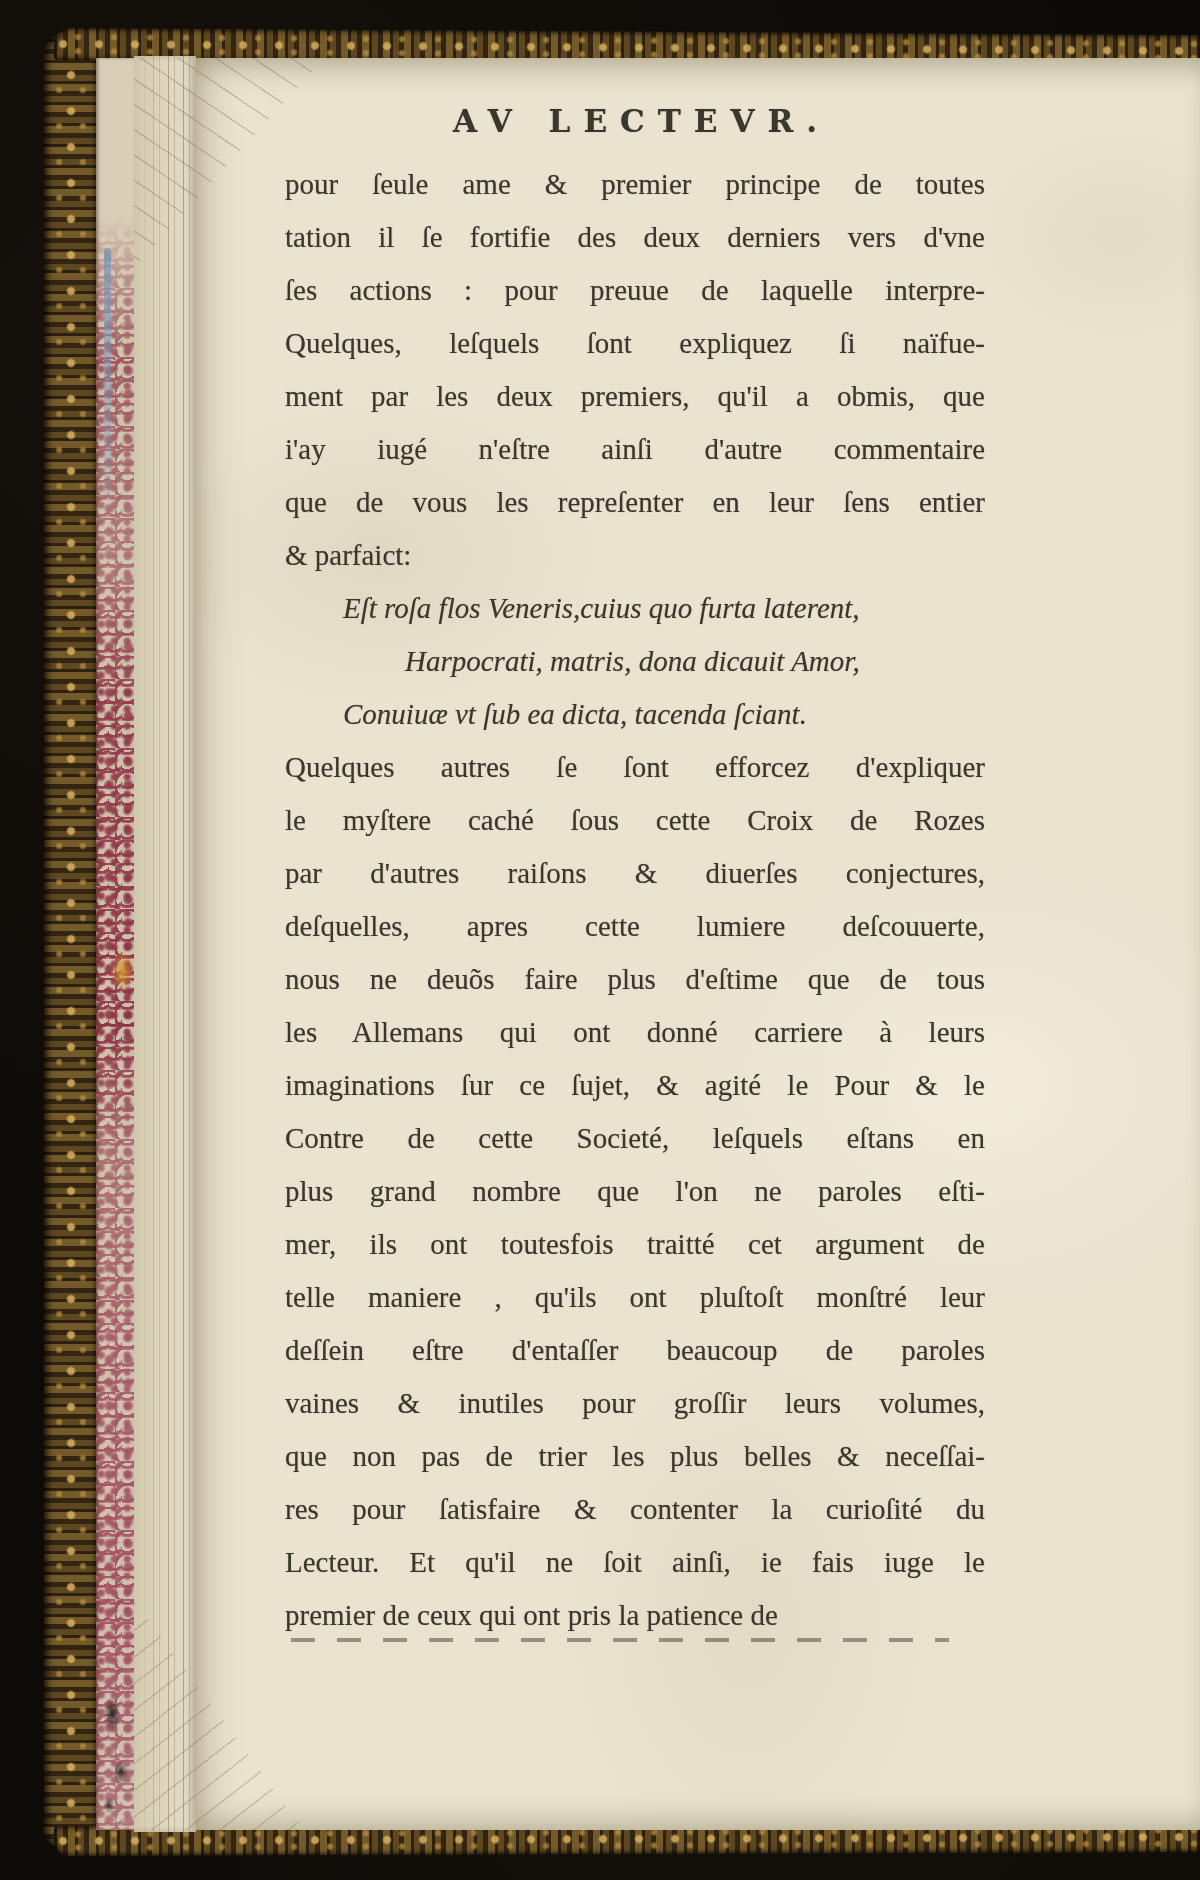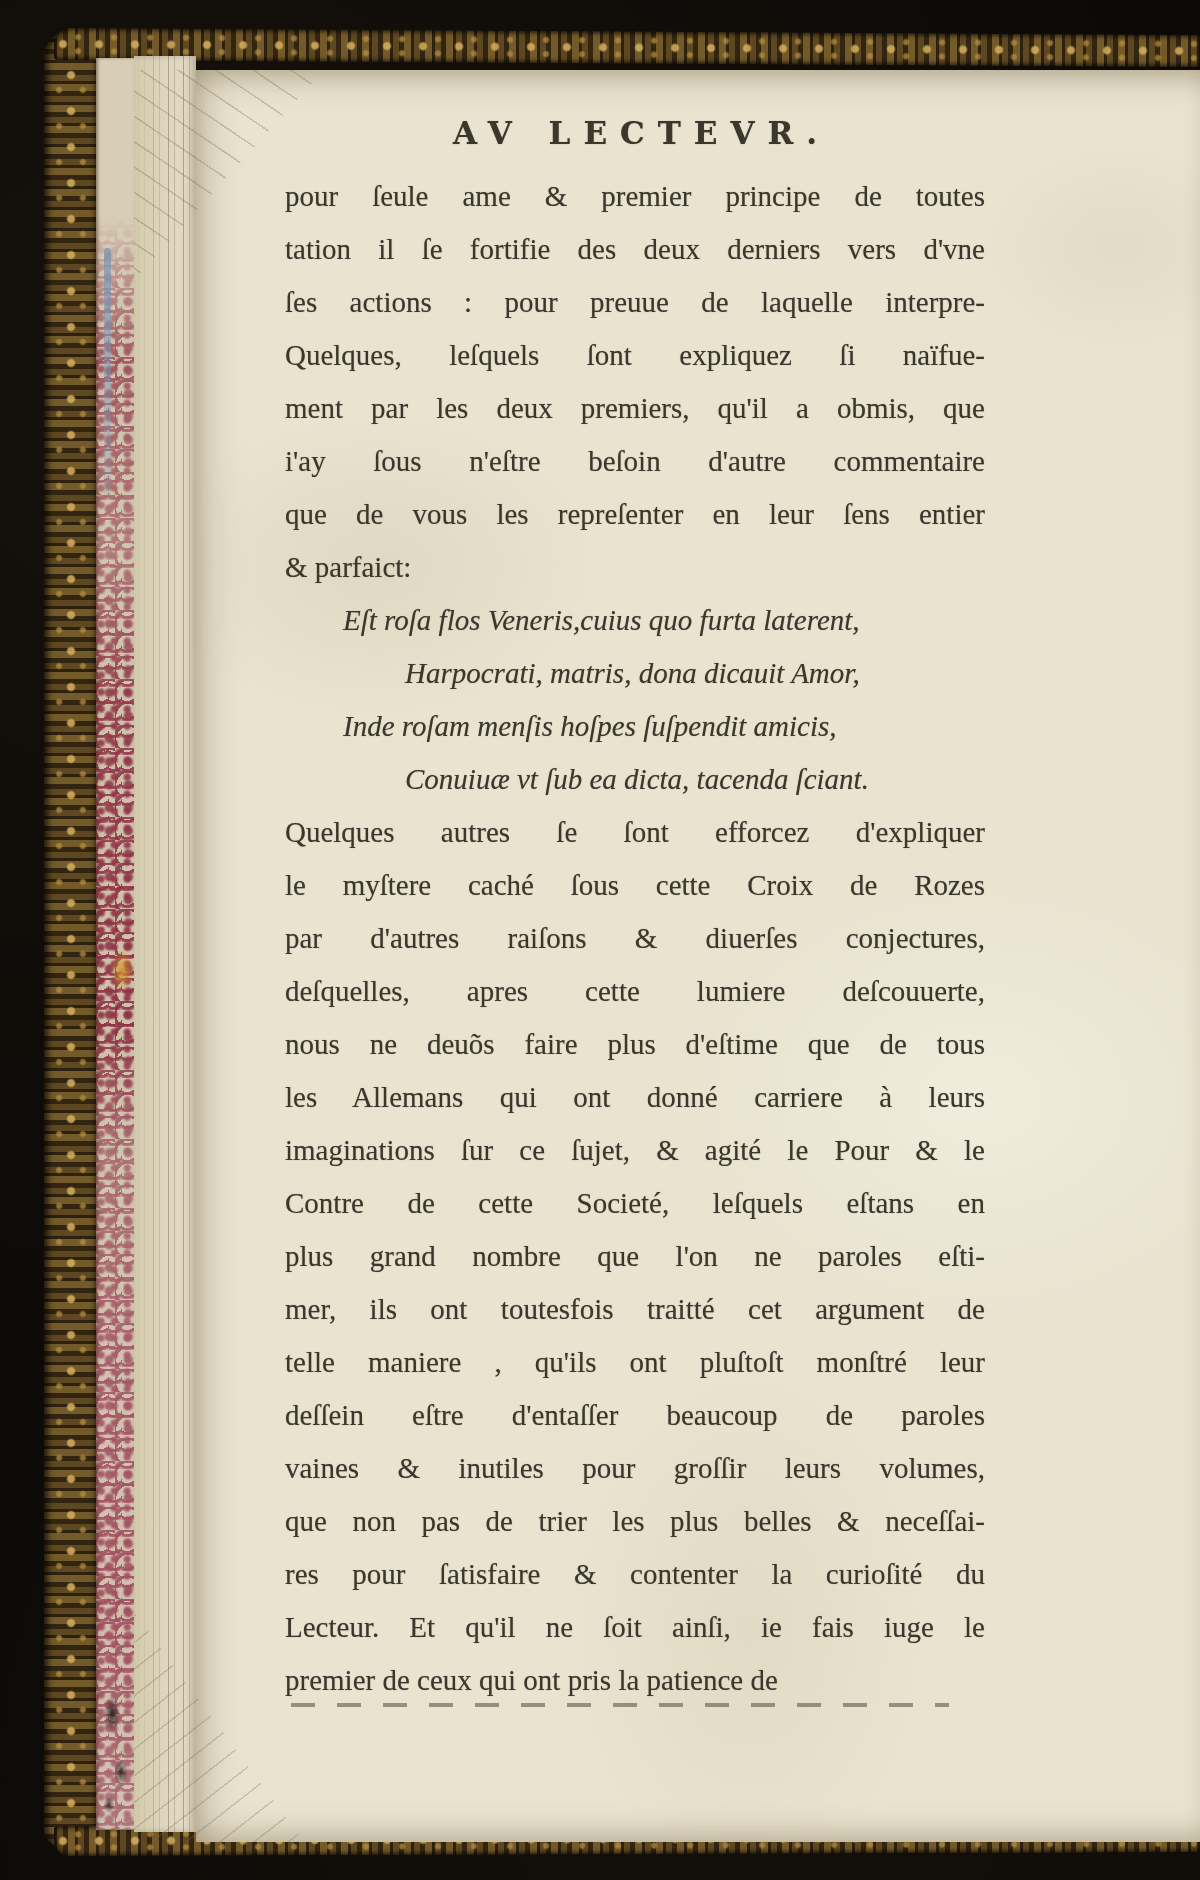--- a/index.html
+++ b/index.html
@@ -116,21 +116,20 @@
     background-color:#e9e3d0;
     background-image:
       radial-gradient(ellipse 320px 220px at 18% 28%, rgba(206,196,168,.35), transparent 70%),
       radial-gradient(ellipse 420px 320px at 78% 58%, rgba(255,252,240,.35), transparent 70%),
       radial-gradient(ellipse 260px 380px at 55% 88%, rgba(208,198,170,.3), transparent 70%),
       radial-gradient(ellipse 200px 150px at 92% 10%, rgba(210,200,172,.3), transparent 70%);
     box-shadow:
       inset 26px 0 38px -20px rgba(118,102,70,.4),
       inset 0 24px 30px -18px rgba(118,102,70,.45),
       inset 0 -24px 30px -18px rgba(118,102,70,.4);
-    margin-top: 12px;
   }
 
   
   .text-block{
     position:absolute;left:89px;top:40px;width:700px;
     color:#3b372c;
   }
   .header{
     text-align:center;
     font-size:31px;line-height:46px;
@@ -179,28 +178,27 @@
   <div class="fan-bottom" style="left:-62px;top:1542px;"></div>
 
   <div class="text-block">
     <div class="header">AV LECTEVR.</div>
     <div class="para para1">
         <div class="line">pour ſeule ame &amp; premier principe de toutes</div>
         <div class="line">tation il ſe fortifie des deux derniers vers d'vne</div>
         <div class="line">ſes actions : pour preuue de laquelle interpre-</div>
         <div class="line">Quelques, leſquels ſont expliquez ſi naïfue-</div>
         <div class="line">ment par les deux premiers, qu'il a obmis, que</div>
-        <div class="line">i'ay ſous n'eſtre beſoin d'autre commentaire</div>
+        <div class="line">i'ay iugé n'eſtre ainſi d'autre commentaire</div>
         <div class="line">que de vous les repreſenter en leur ſens entier</div>
         <div class="line">&amp; parfaict:</div>
       </div>
     <div class="verse">
         <div class="line">Eſt roſa flos Veneris,cuius quo furta laterent,</div>
         <div class="line">Harpocrati, matris, dona dicauit Amor,</div>
-        <div class="line">Inde roſam menſis hoſpes ſuſpendit amicis,</div>
         <div class="line">Conuiuæ vt ſub ea dicta, tacenda ſciant.</div>
       </div>
     <div class="para para2">
         <div class="line">Quelques autres ſe ſont efforcez d'expliquer</div>
         <div class="line">le myſtere caché ſous cette Croix de Rozes</div>
         <div class="line">par d'autres raiſons &amp; diuerſes conjectures,</div>
         <div class="line">deſquelles, apres cette lumiere deſcouuerte,</div>
         <div class="line">nous ne deuõs faire plus d'eſtime que de tous</div>
         <div class="line">les Allemans qui ont donné carriere à leurs</div>
         <div class="line">imaginations ſur ce ſujet, &amp; agité le Pour &amp; le</div>

